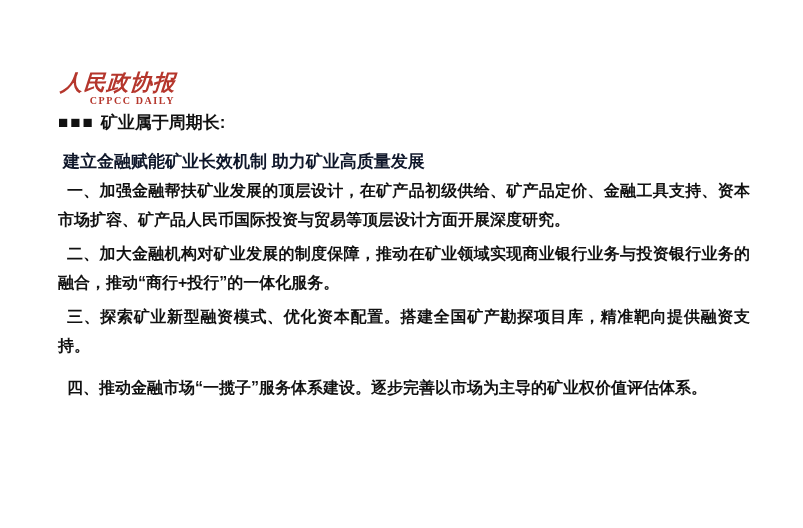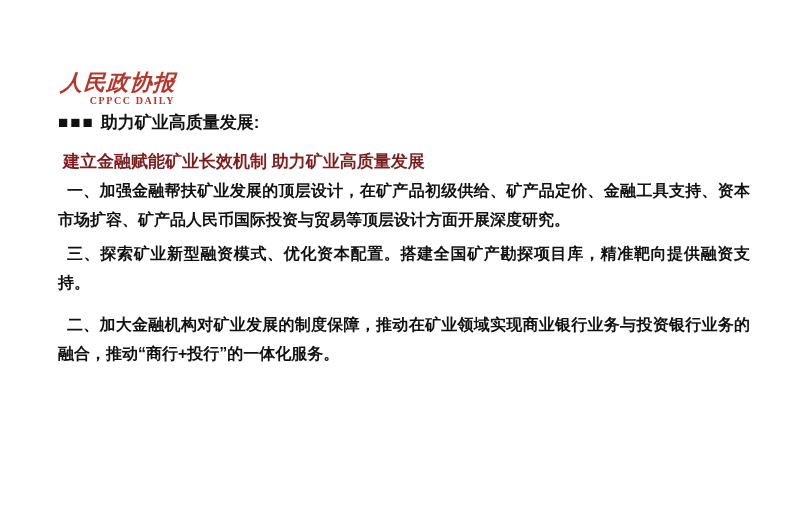--- a/index.html
+++ b/index.html
@@ -65,21 +65,21 @@
   .byline .markers {
     letter-spacing: 2px;
     margin-right: 6px;
   }
   .title {
     margin: 19px 0 0 0;
     padding-left: 5px;
     font-size: 17px;
     font-weight: 700;
     line-height: 19px;
-    color: #7f1d1d;
+    color: #0f172a;
     white-space: nowrap;
   }
   .article p.body-para {
     margin: 0;
     font-size: 16px;
     font-weight: 700;
     line-height: 29px;
     text-indent: 9px;
     color: #111111;
     text-align: justify;
@@ -95,30 +95,31 @@
 <div class="page">
 
   <header class="masthead">
     <div class="logo-cn">人民政协报</div>
     <div class="logo-en">CPPCC DAILY</div>
   </header>
 
   <article class="article">
 
     <p class="byline">
-      <span class="markers">■■■</span><span>助力矿业高质量发展:</span>
+      <span class="markers">■■■</span><span>矿业属于周期长:</span>
     </p>
 
     <h1 class="title">建立金融赋能矿业长效机制 助力矿业高质量发展</h1>
 
 
     <div class="items">
 
         <p class="body-para">一、加强金融帮扶矿业发展的顶层设计，在矿产品初级供给、矿产品定价、金融工具支持、资本市场扩容、矿产品人民币国际投资与贸易等顶层设计方面开展深度研究。</p>
 
+        <p class="body-para">二、加大金融机构对矿业发展的制度保障，推动在矿业领域实现商业银行业务与投资银行业务的融合，推动“商行+投行”的一体化服务。</p>
+
         <p class="body-para">三、探索矿业新型融资模式、优化资本配置。搭建全国矿产勘探项目库，精准靶向提供融资支持。</p>
 
-        <p class="body-para">二、加大金融机构对矿业发展的制度保障，推动在矿业领域实现商业银行业务与投资银行业务的融合，推动“商行+投行”的一体化服务。</p>
-
+        <p class="body-para">四、推动金融市场“一揽子”服务体系建设。逐步完善以市场为主导的矿业权价值评估体系。</p>
       </div>
 
   </article>
 </div>
 
 </body></html>

